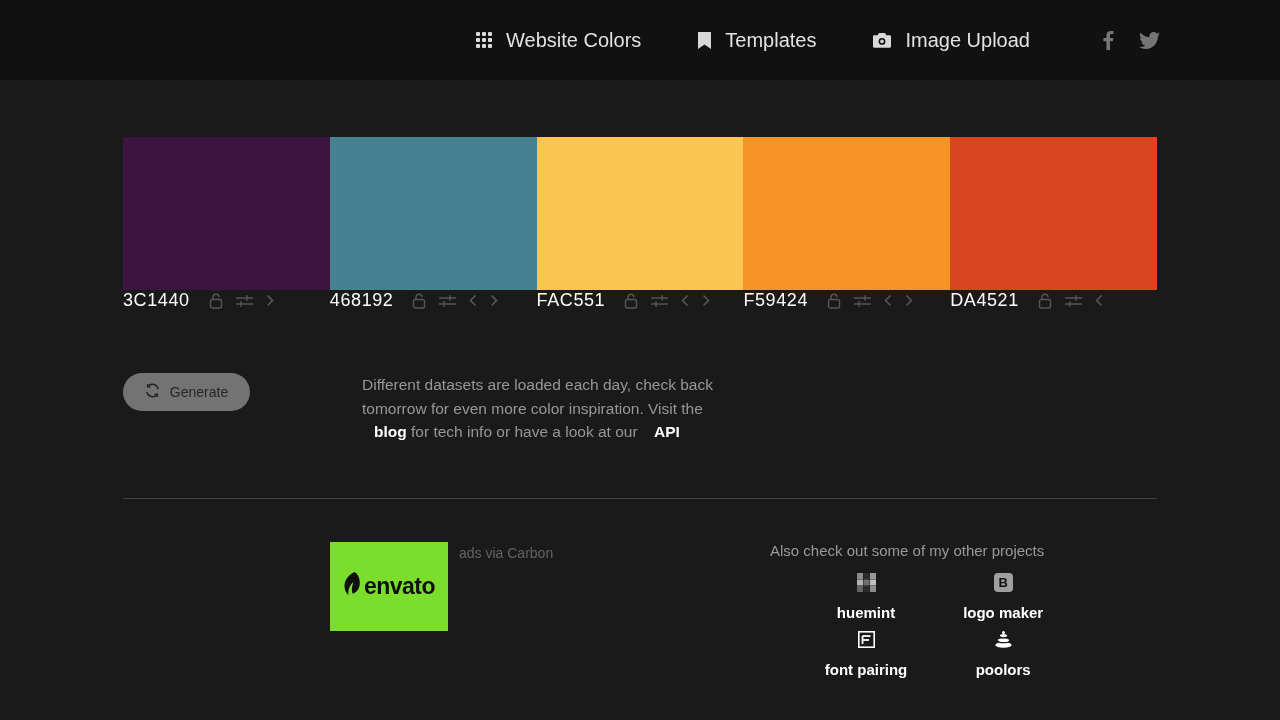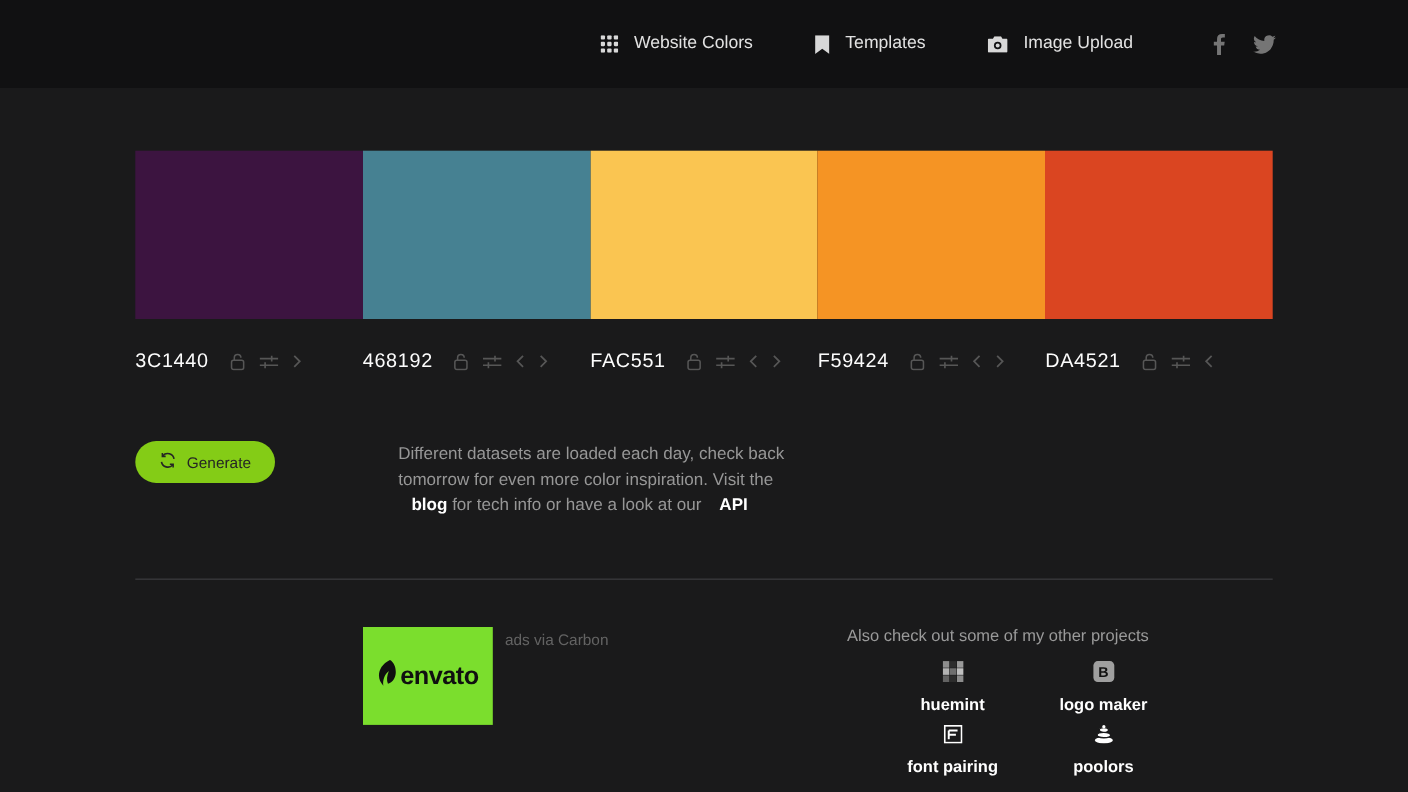--- a/index.html
+++ b/index.html
@@ -22,40 +22,40 @@
   .logo-dots { position:relative; width:32px; height:32px; }
   .dot { position:absolute; width:8px; height:12px; border-radius:5px; }
   .dot.green  { left:6px;  top:2px;  background:#4f9e66; transform:rotate(-38deg); }
   .dot.blue   { left:19px; top:1px;  background:#5585d6; transform:rotate(38deg); }
   .dot.white  { left:12px; top:13px; width:8px; height:8px; border-radius:50%; background:#ffffff; }
   .dot.olive  { left:3px;  top:19px; background:#a5a04f; transform:rotate(38deg); }
   .dot.pink   { left:20px; top:19px; background:#c05d8d; transform:rotate(-38deg); }
   .brand-name { color:#e4e4e4; font-size:21px; letter-spacing:.4px; font-weight:400; }
 
   .nav { display:flex; align-items:center; margin-left:auto; gap:57px; }
-  .nav-item { display:flex; align-items:center; gap:14px; color:#e2e2e2; font-size:16px; cursor:pointer; }
+  .nav-item { display:flex; align-items:center; gap:14px; color:#e2e2e2; font-size:20px; cursor:pointer; }
   .nav-item svg { display:block; }
 
   .socials { display:flex; align-items:center; gap:25px; margin-left:73px; }
   .social { cursor:pointer; display:flex; }
 
   
   .palette { margin:57px 123px 0 123px; display:flex; height:153px; }
   .swatch { flex:1; }
 
-  .labels { margin:0 123px; display:flex; padding-top:28px; }
+  .labels { margin:0 123px; display:flex; padding-top:0; }
   .label-cell { flex:1; display:flex; align-items:center; gap:13px; }
   .hex { color:#fdfdfd; font-size:18px; letter-spacing:.6px; margin-right:6px; font-weight:400; }
   .ctl { display:flex; align-items:center; cursor:pointer; }
 
   
   .content-row { margin:62px 123px 0 123px; display:flex; align-items:flex-start; }
   .gen-col { width:207px; }
   .gen-btn {
-    width:127px; height:38px; border-radius:19px; background:#84cc16;
+    width:127px; height:38px; border-radius:19px; background:#737373;
     border:none; display:flex; align-items:center; justify-content:center; gap:10px;
     color:#252525; font-size:14px; font-family:"Liberation Sans", sans-serif;
     cursor:pointer;
   }
   .para { color:#979797; font-size:15.5px; line-height:23.5px; }
   .para-1 { width:381px; }
   .para-2 { width:352px; margin-left:32px; }
   .inline-link { color:#ffffff; font-weight:bold; cursor:pointer;margin-left:12px; }
 
   .divider { margin:54px 123px 0 123px; border-top:1px solid #414144; }

